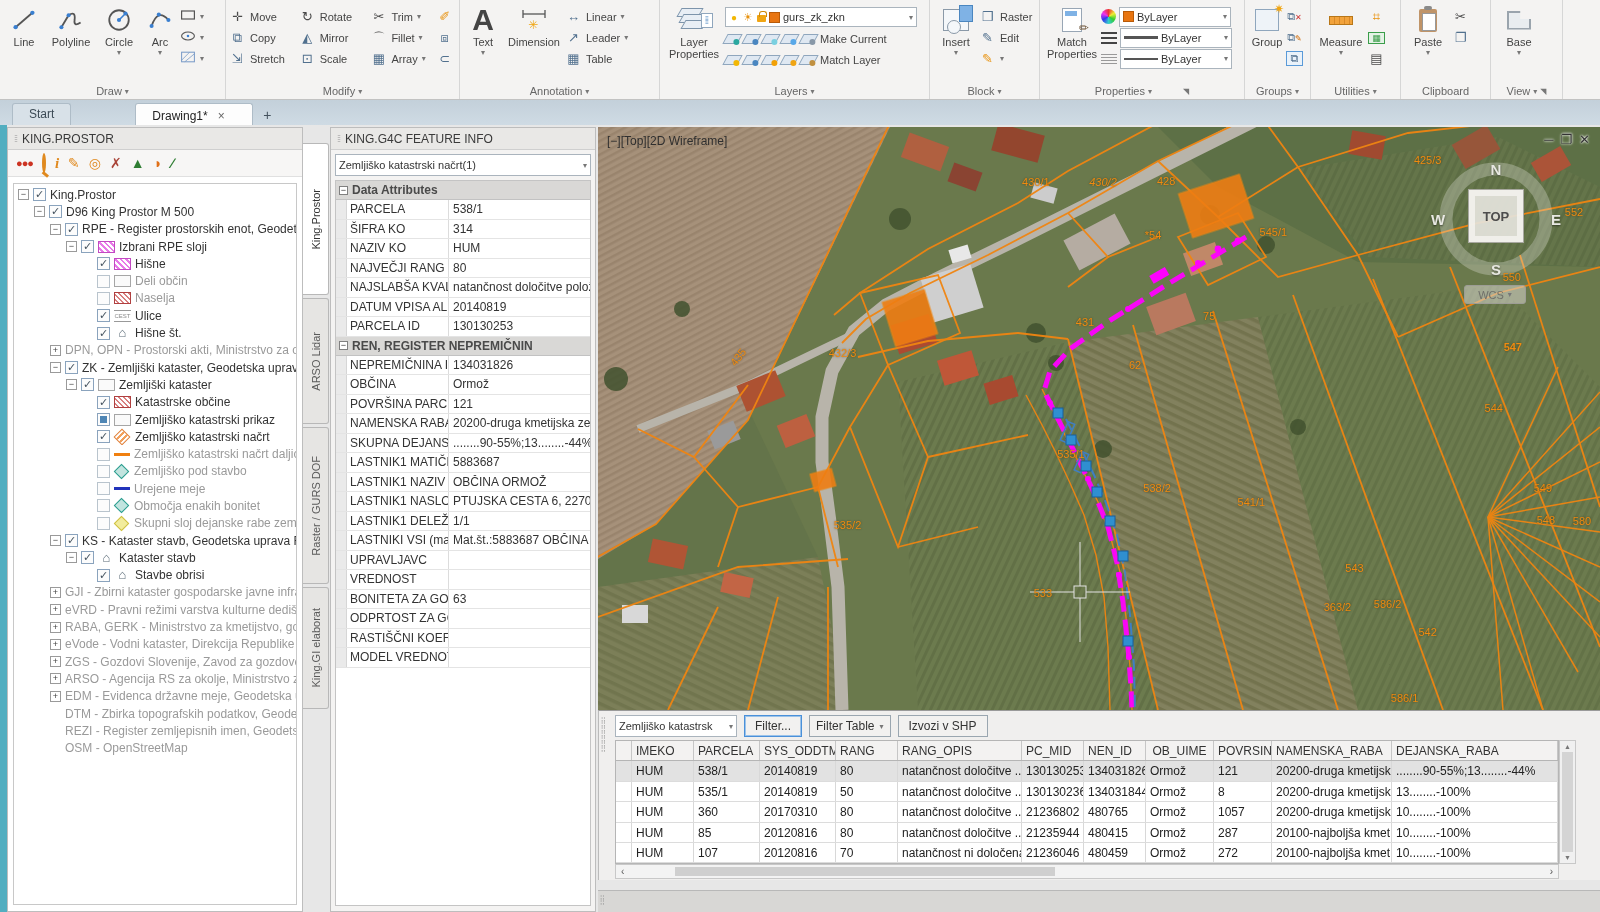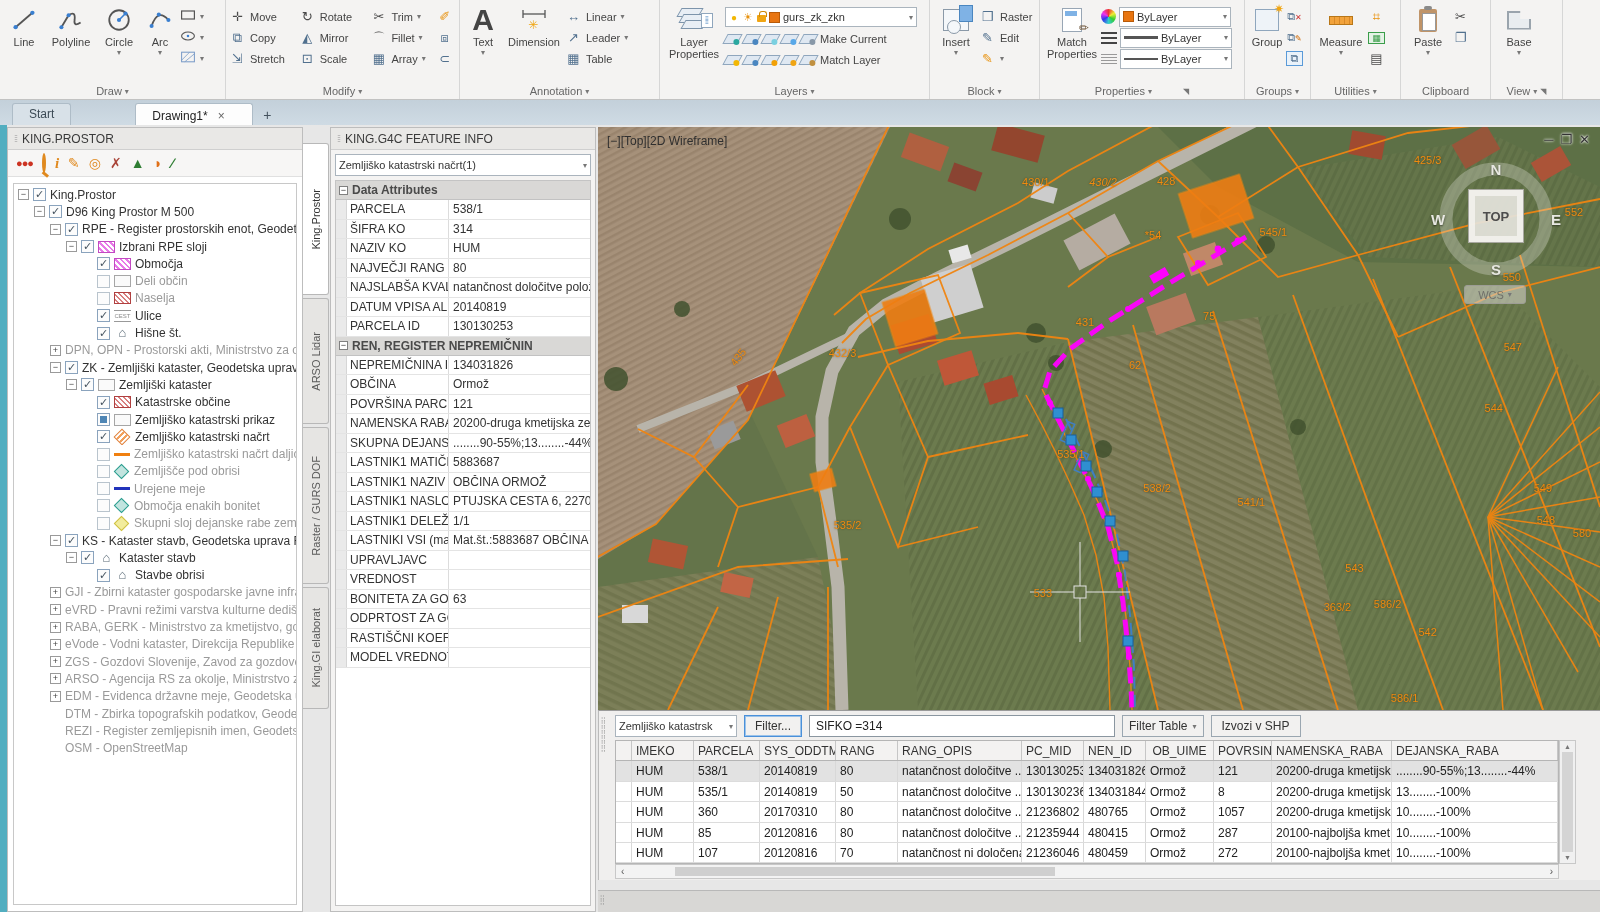--- a/index.html
+++ b/index.html
@@ -611,21 +611,21 @@
         <div class="trow" style="padding-left: 50px;">
           <span class="texp">−</span>
           <span class="tcb">✓</span>
           <span class="sw sw-hatch-magenta"></span>
           <span class="tlb">Izbrani RPE sloji</span>
         </div>
         <div class="trow" style="padding-left: 66px;">
           <span class="texp hid"></span>
           <span class="tcb">✓</span>
           <span class="sw sw-hatch-magenta"></span>
-          <span class="tlb">Območja</span>
+          <span class="tlb">Hišne</span>
         </div>
         <div class="trow" style="padding-left: 66px;">
           <span class="texp hid"></span>
           <span class="tcb dis"></span>
           <span class="sw sw-outline-gray"></span>
           <span class="tlb dis">Deli občin</span>
         </div>
         <div class="trow" style="padding-left: 66px;">
           <span class="texp hid"></span>
           <span class="tcb dis"></span>
@@ -682,21 +682,21 @@
         <div class="trow" style="padding-left: 66px;">
           <span class="texp hid"></span>
           <span class="tcb dis"></span>
           <span class="sw sw-line-orange"></span>
           <span class="tlb dis">Zemljiško katastrski načrt daljice</span>
         </div>
         <div class="trow" style="padding-left: 66px;">
           <span class="texp hid"></span>
           <span class="tcb dis"></span>
           <span class="sw sw-diamond-teal"></span>
-          <span class="tlb dis">Zemljišče pod obrisi</span>
+          <span class="tlb dis">Zemljiško pod stavbo</span>
         </div>
         <div class="trow" style="padding-left: 66px;">
           <span class="texp hid"></span>
           <span class="tcb dis"></span>
           <span class="sw sw-line-blue"></span>
           <span class="tlb dis">Urejene meje</span>
         </div>
         <div class="trow" style="padding-left: 66px;">
           <span class="texp hid"></span>
           <span class="tcb dis"></span>
@@ -1099,50 +1099,47 @@
         <div class="plabel" style="left: 50.4%; top: 9.5%; font-style: italic;">430/2</div>
         <div class="plabel" style="left: 55.4%; top: 18.5%;">*54</div>
         <div class="plabel" style="left: 67.4%; top: 18%;">545/1</div>
         <div class="plabel" style="left: 97.4%; top: 14.6%;">552</div>
         <div class="plabel" style="left: 91.2%; top: 25.7%;">550</div>
         <div class="plabel" style="left: 61%; top: 32.4%;">75</div>
         <div class="plabel" style="left: 48.6%; top: 33.4%;">431</div>
         <div class="plabel" style="left: 14%; top: 39.5%; transform: translate(-50%, -50%) rotate(-52deg);">435</div>
         <div class="plabel" style="left: 24.4%; top: 38.8%;">432/3</div>
         <div class="plabel" style="left: 53.6%; top: 40.8%;">62</div>
-        <div class="plabel" style="left: 91.3%; top: 37.8%;">547</div>
+        <div class="plabel" style="left: 91.3%; top: 37.8%; font-weight: bold;">547</div>
         <div class="plabel" style="left: 89.4%; top: 48.2%;">544</div>
         <div class="plabel" style="left: 47.2%; top: 56.1%;">535/1</div>
         <div class="plabel" style="left: 55.8%; top: 61.9%;">538/2</div>
         <div class="plabel" style="left: 65.2%; top: 64.3%;">541/1</div>
         <div class="plabel" style="left: 94.3%; top: 62%;">549</div>
         <div class="plabel" style="left: 94.6%; top: 67.4%;">548</div>
-        <div class="plabel" style="left: 98.2%; top: 67.5%; margin-top: 12px;">580</div>
+        <div class="plabel" style="left: 98.2%; top: 67.5%;">580</div>
         <div class="plabel" style="left: 24.9%; top: 68.3%;">535/2</div>
         <div class="plabel" style="left: 44.4%; top: 79.9%;">533</div>
         <div class="plabel" style="left: 75.5%; top: 75.6%;">543</div>
         <div class="plabel" style="left: 78.8%; top: 81.8%;">586/2</div>
         <div class="plabel" style="left: 73.8%; top: 82.3%;">363/2</div>
         <div class="plabel" style="left: 82.8%; top: 86.6%;">542</div>
         <div class="plabel" style="left: 80.5%; top: 98%;">586/1</div>
       </div>
   </div>
 
   <div class="bpanel">
     <div class="bgrip">⁞⁞<br>⁞⁞<br>⁞⁞<br>⁞⁞<br>⁞⁞<br>⁞⁞<br>⁞⁞</div>
     <div class="fbar">
       <div class="combo" style="width:122px;height:22px">
           <span class="flex1">Zemljiško katastrsk</span>
           <span class="dd">▾</span>
         </div>
       <div class="btn focus">
           <span>Filter...</span>
-        </div>
-      <div class="inp" style="width:306px">
-          <span>SIFKO =314</span>
         </div>
       <div class="btn" style="padding:0 6px">
           <span>Filter Table</span>
           <span class="dd">▾</span>
         </div>
       <div class="btn">
           <span>Izvozi v SHP</span>
         </div>
     </div>
     <div class="ftable">

